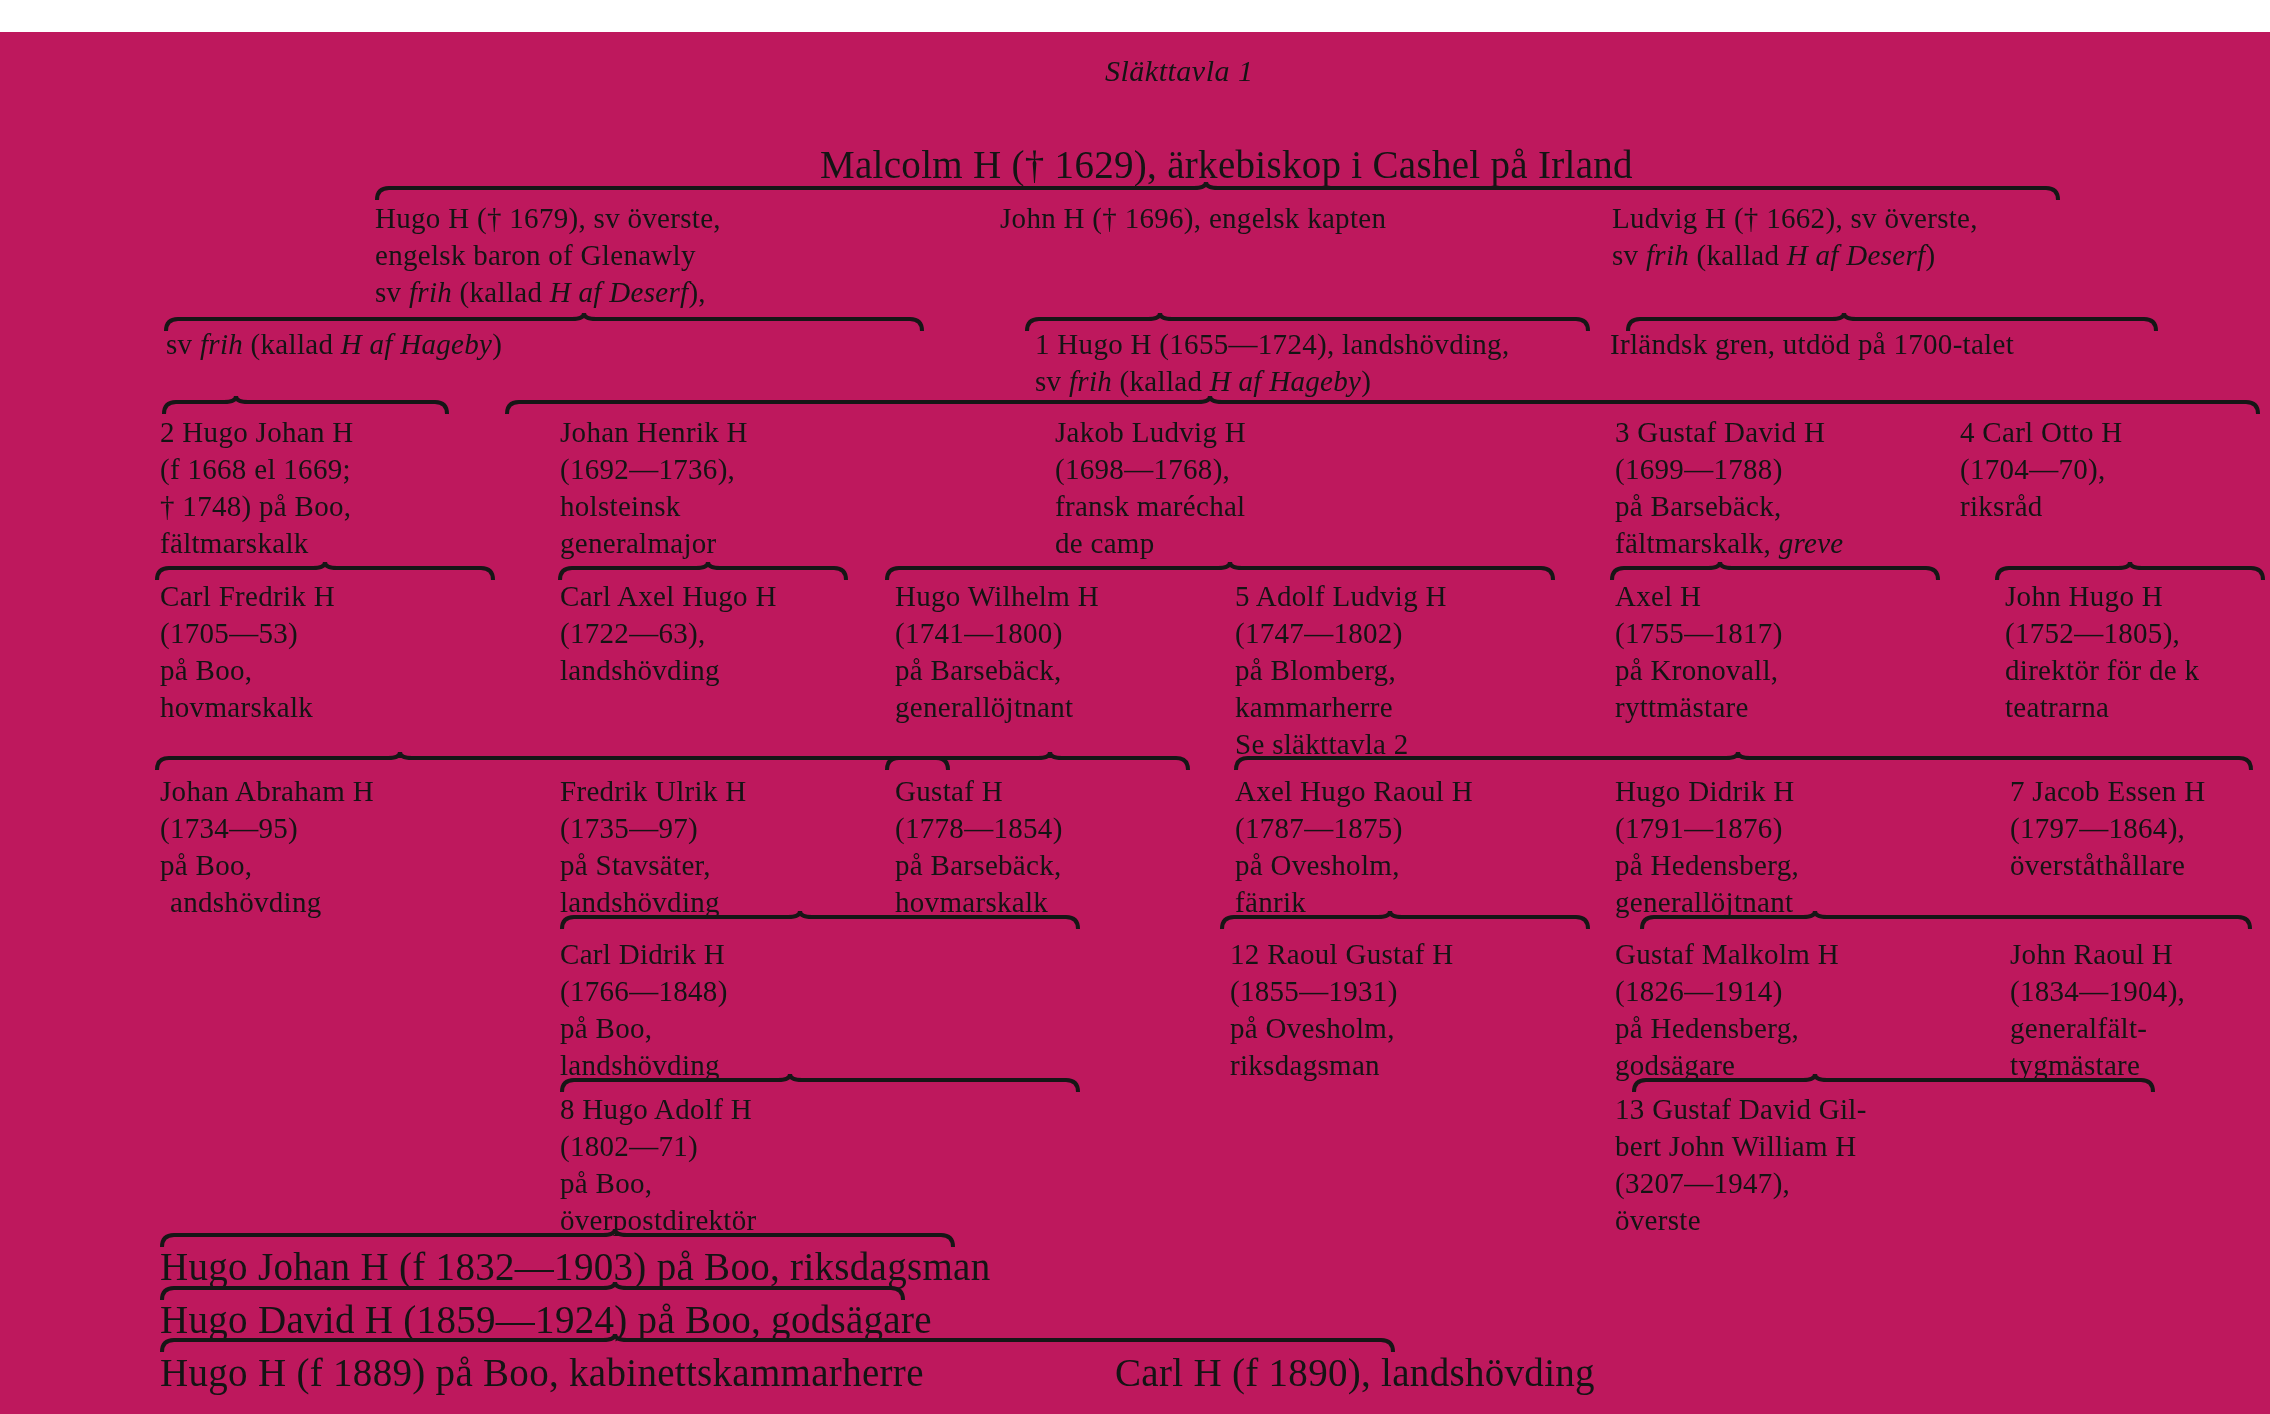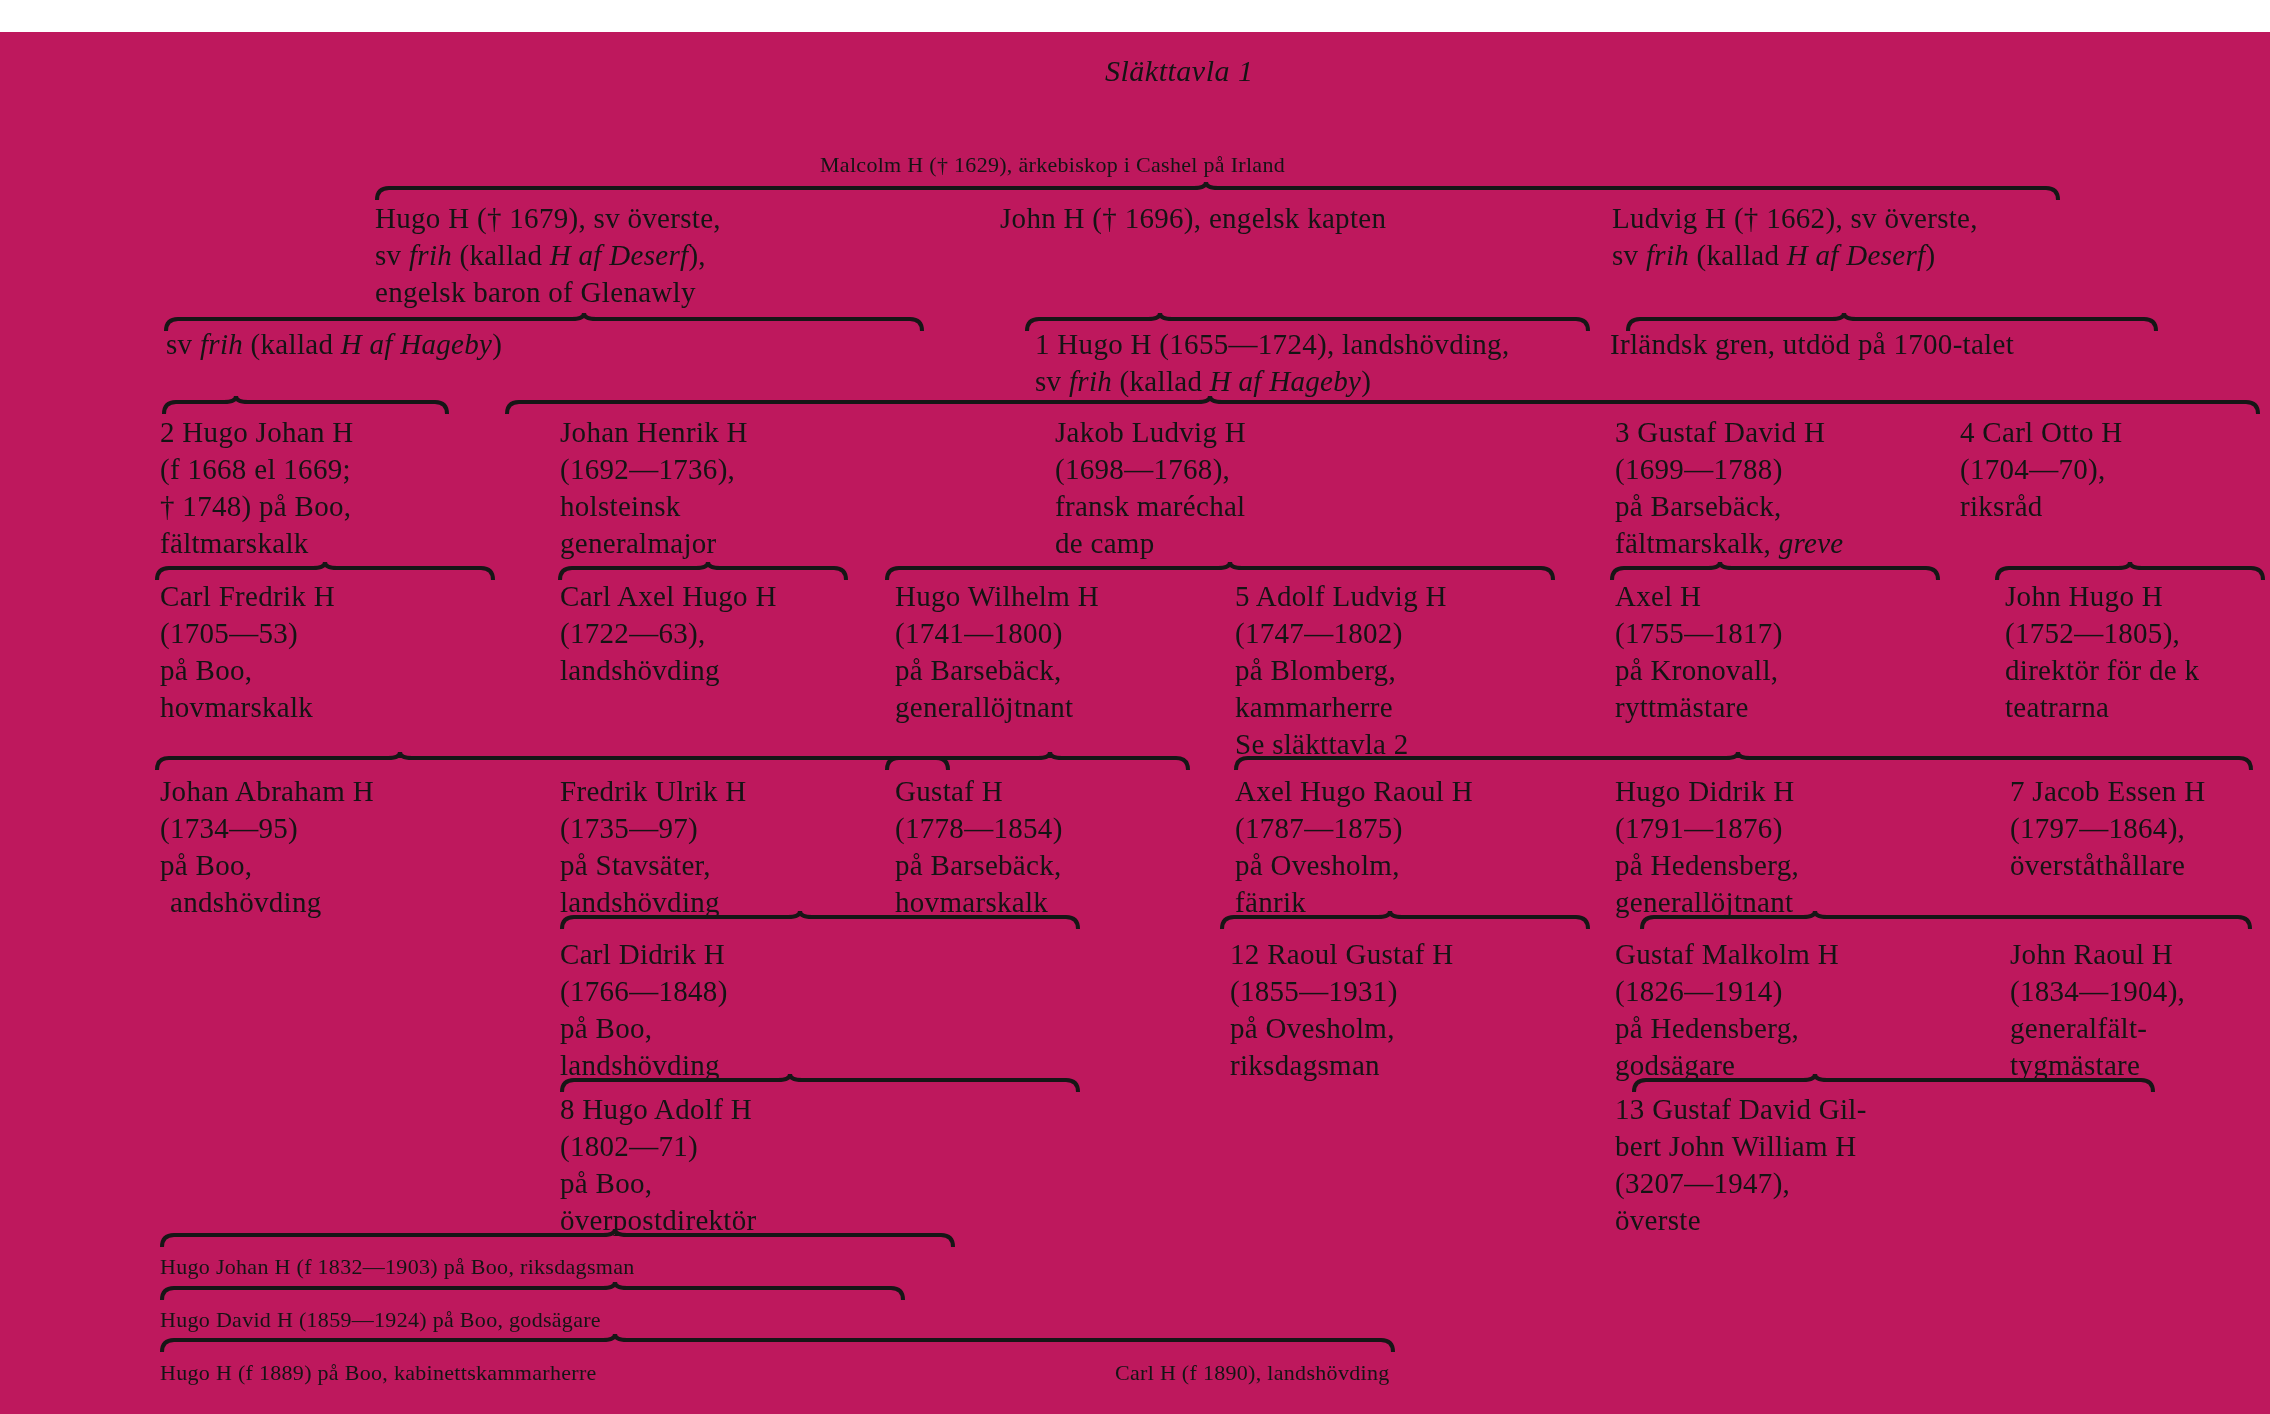--- a/index.html
+++ b/index.html
@@ -20,42 +20,42 @@
     white-space:nowrap;
   }
   .person{position:absolute;}
   .person .ln{
     height:37px;
     line-height:37px;
     font-size:29px;
     letter-spacing:0.3px;
     white-space:nowrap;
   }
-  .oneline .ln{font-size:22px;}
+  .oneline .ln{font-size:39px;}
   svg.brace{position:absolute;overflow:visible;}
 </style>
 </head>
 <body>
 
 <div class="page">
 
   <div class="title" style="left:1105px;top:22px">Släkttavla 1</div>
 
   <div class="person oneline" style="left:820px;top:114px">
     <div class="ln">Malcolm H († 1629), ärkebiskop i Cashel på Irland</div>
   </div>
 
   <svg class="brace" style="left:375px;top:149px" width="1685" height="22" viewBox="0 0 1685 22">
       <path d="M2 19 Q2 7 14 7 H819 Q831 7 831 1 Q831 7 843 7 H1671 Q1683 7 1683 19" fill="none" stroke="#161616" stroke-width="4"></path>
     </svg>
 
   <div class="person" style="left:375px;top:168px">
     <div class="ln">Hugo H († 1679), sv överste,</div>
+    <div class="ln">engelsk baron of Glenawly</div>
     <div class="ln">sv <i>frih</i> (kallad <i>H af Deserf</i>),</div>
-    <div class="ln">engelsk baron of Glenawly</div>
   </div>
   <div class="person" style="left:1000px;top:168px">
     <div class="ln">John H († 1696), engelsk kapten</div>
   </div>
   <div class="person" style="left:1612px;top:168px">
     <div class="ln">Ludvig H († 1662), sv överste,</div>
     <div class="ln">sv <i>frih</i> (kallad <i>H af Deserf</i>)</div>
   </div>
 
   <svg class="brace" style="left:164px;top:280px" width="760" height="22" viewBox="0 0 760 22">

